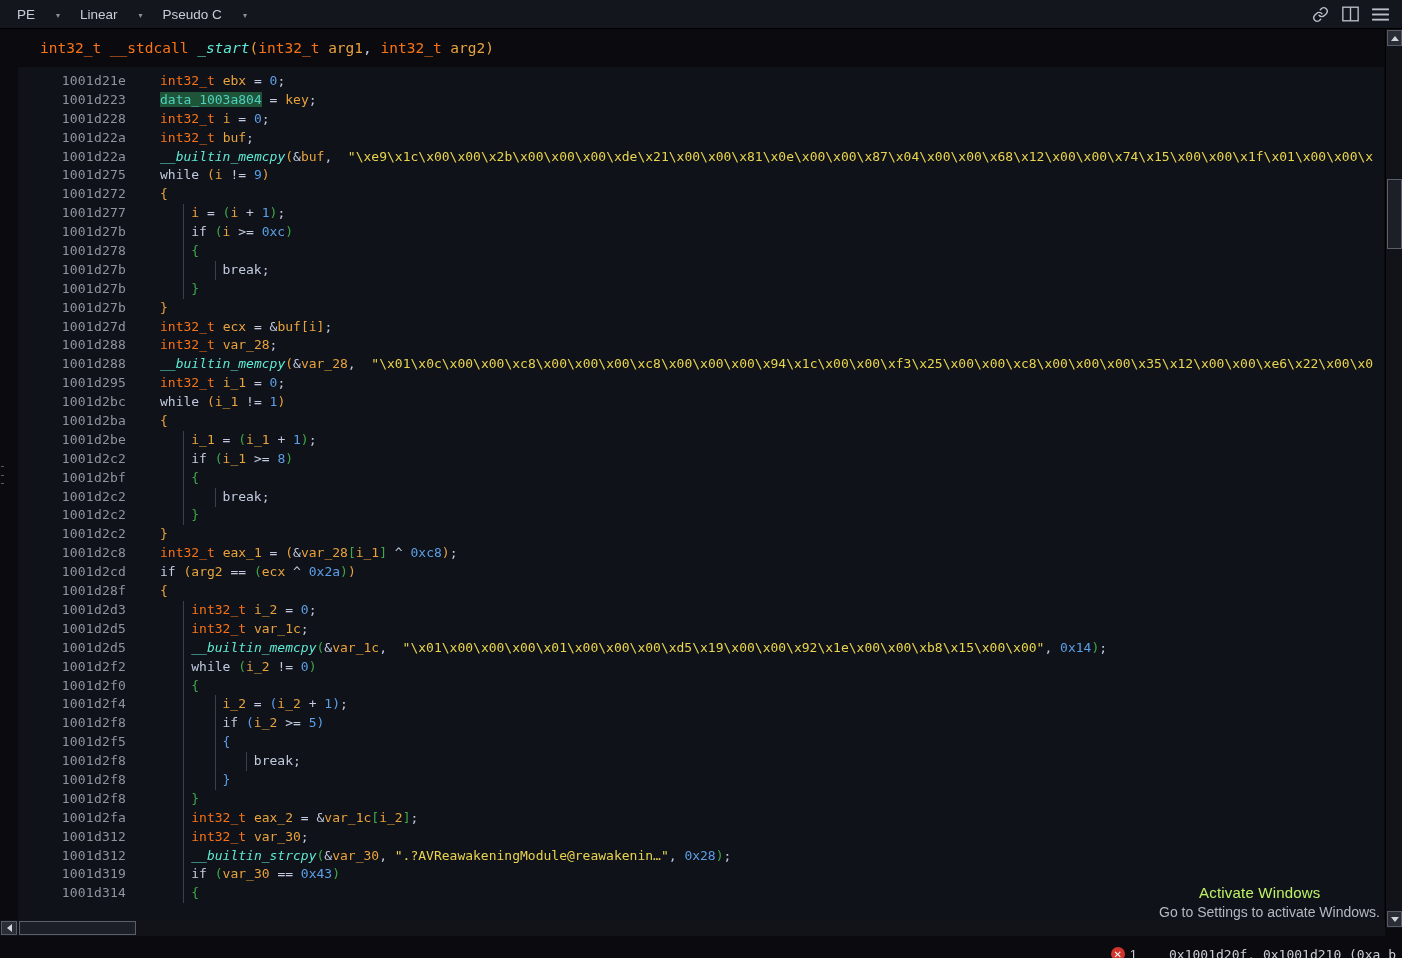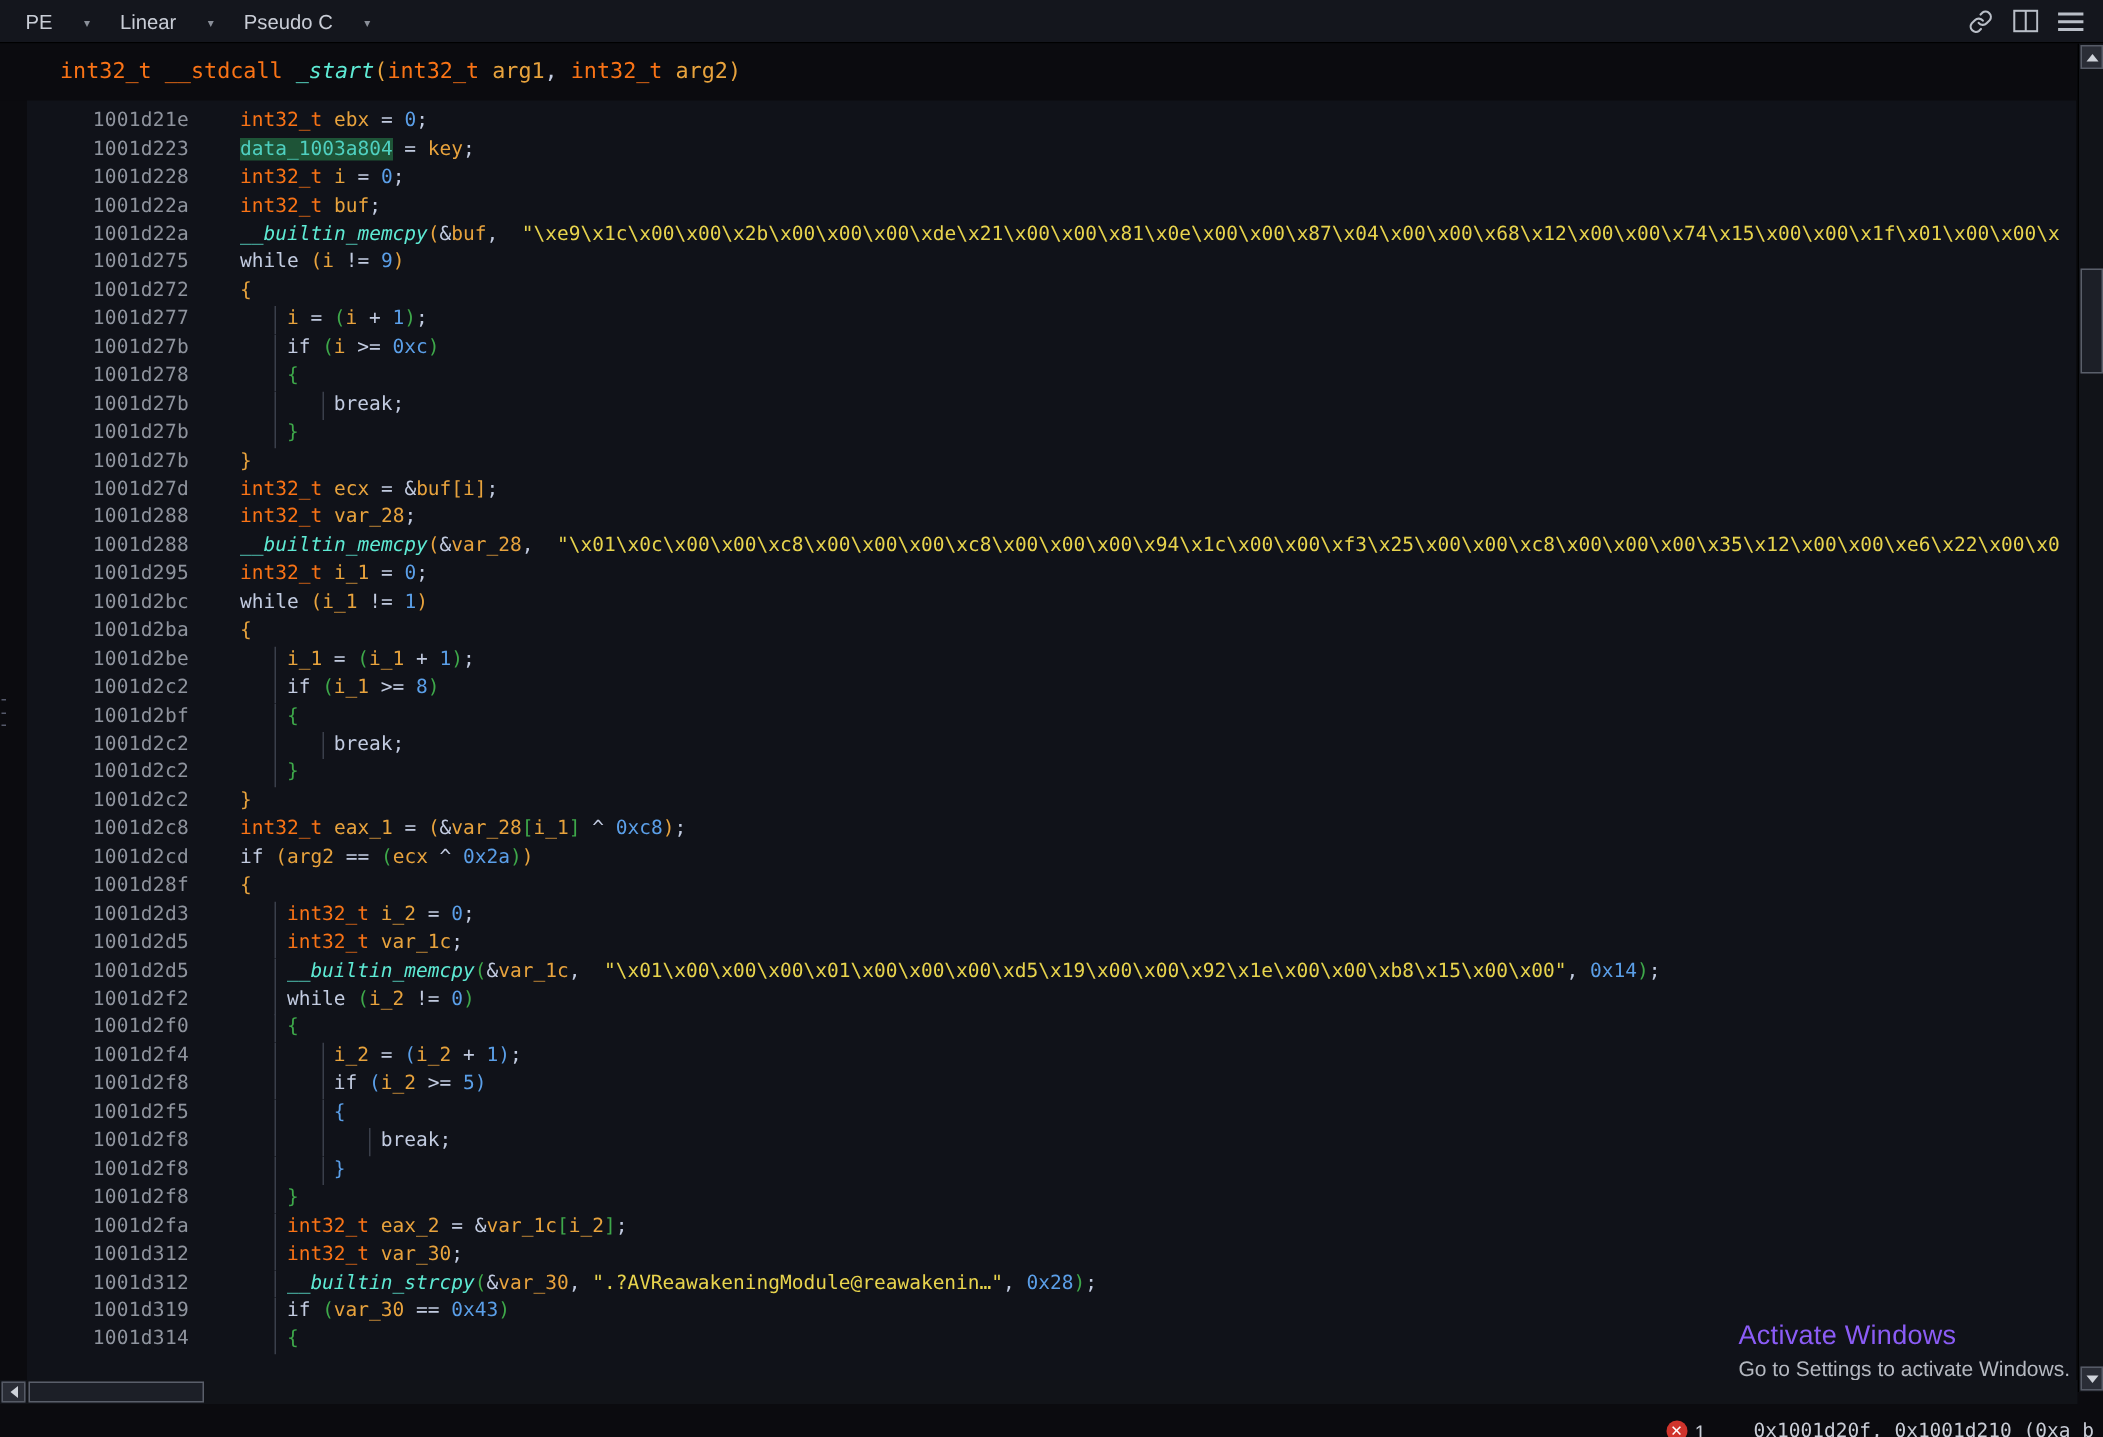--- a/index.html
+++ b/index.html
@@ -51,21 +51,21 @@
   
   .code-wrap {
     position: absolute; top: 67px; left: 18px;
     width: 1366px; height: 861px;
     background: #101219;
     overflow: hidden;
   }
   .code-rows { position: absolute; top: 5px; left: 0; width: 100%; }
   .row {
     height: 18.9px; line-height: 18.9px;
-    display: flex; align-items: flex-end;
+    display: flex; align-items: center;
     font-size: 13px; white-space: pre;
   }
   .addr {
     width: 118px; min-width: 118px; text-align: right;
     color: #8f949e; padding-right: 10px;
     font-size: 13px; letter-spacing: .2px;
   }
   .gutter {
     width: 18px; min-width: 18px;
     border-left: 1px solid #3a3f4b;
@@ -97,21 +97,21 @@
     background: #3a3f4b;
   }
 
   
   .watermark {
     position: absolute; right: 22px; bottom: 38px;
     text-align: left; color: #a9adb5;
     font-family: "Liberation Sans", sans-serif;
     pointer-events: none; user-select: none;
   }
-  .wm1 { font-size: 18px; color: #8b5cf6; letter-spacing: .2px; }
+  .wm1 { font-size: 15px; color: #bef264; letter-spacing: .2px; margin-left: 40px; }
   .wm2 { font-size: 14px; color: #b4b8c0; margin-top: 3px; }
 
   
   .vsb {
     position: absolute; top: 29px; right: 0; width: 17px; height: 899px;
     background: #111318; border-left: 1px solid #000;
   }
   .vsb-btn {
     position: absolute; left: 1px; width: 15px; height: 16px;
     background: #2a2d36; border: 1px solid #565b66;

